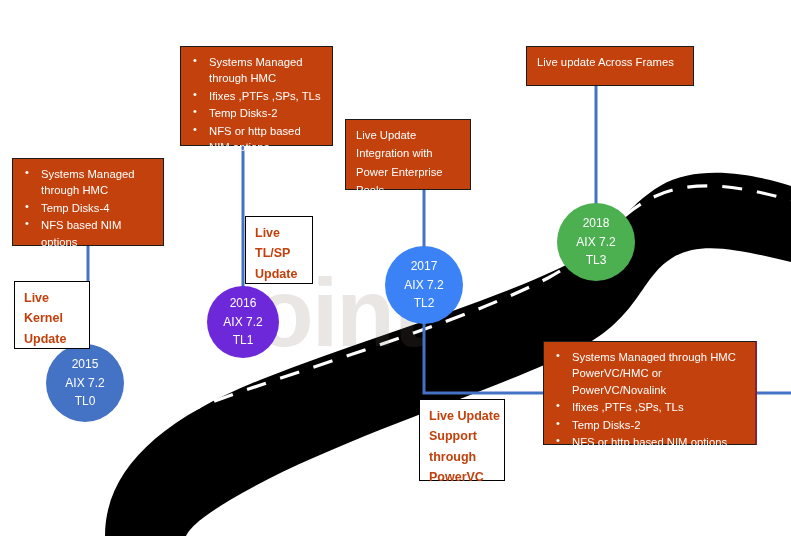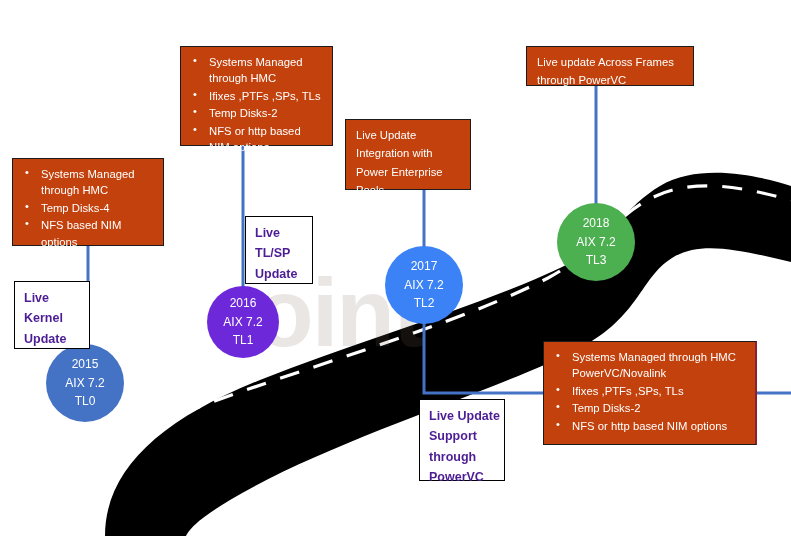--- a/index.html
+++ b/index.html
@@ -86,21 +86,21 @@
     margin: 0;
     padding-left: 2px;
   }
   .infobox .plain div { margin-bottom: 2px; }
 
   
   .callout {
     position: absolute;
     background: #ffffff;
     border: 1.6px solid #000000;
-    color: #4c1d95;
+    color: #c2410c;
     font-size: 12.5px;
     font-weight: bold;
     line-height: 1.62;
     box-sizing: border-box;
     padding: 6px 9px;
     z-index: 6;
   }
   .callout div { white-space: nowrap; }
 
   
@@ -184,28 +184,28 @@
       <div>Live Update</div>
       <div>Integration with</div>
       <div>Power Enterprise</div>
       <div>Pools</div>
     </div>
   </div>
 
   <div class="infobox" style="left:526px; top:46px; width:168px; height:40px;">
     <div class="plain">
       <div>Live update Across Frames</div>
-      <div>through PowerVC</div>
     </div>
   </div>
 
   <div class="infobox accentright" style="left:543px; top:341px; width:214px; height:104px;">
     <ul>
       <li>
         <span class="sub">Systems Managed through HMC</span>
+        <span class="sub">PowerVC/HMC or</span>
         <span class="sub">PowerVC/Novalink</span>
       </li>
       <li><span>Ifixes ,PTFs ,SPs, TLs</span></li>
       <li><span>Temp Disks-2</span></li>
       <li><span>NFS or http based NIM options</span></li>
     </ul>
   </div>
 
   <div class="callout" style="left:14px; top:281px; width:76px; height:68px;">
     <div>Live</div>

